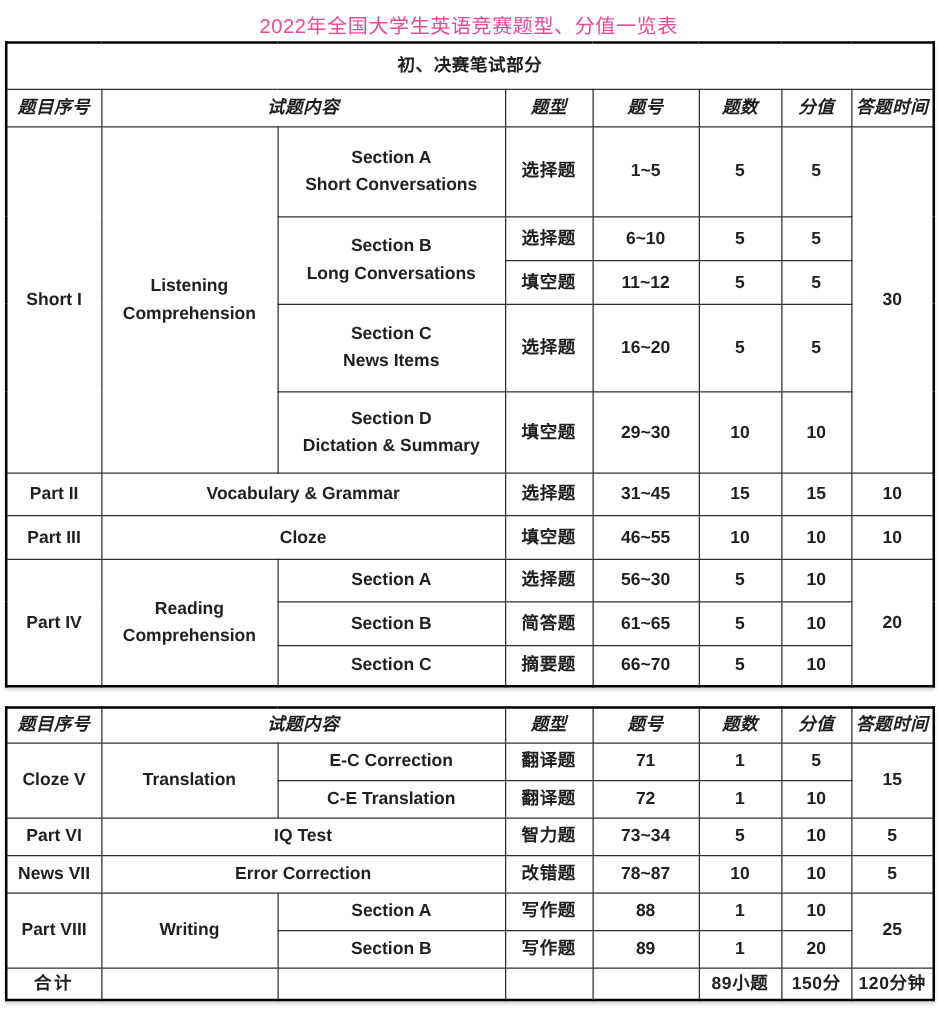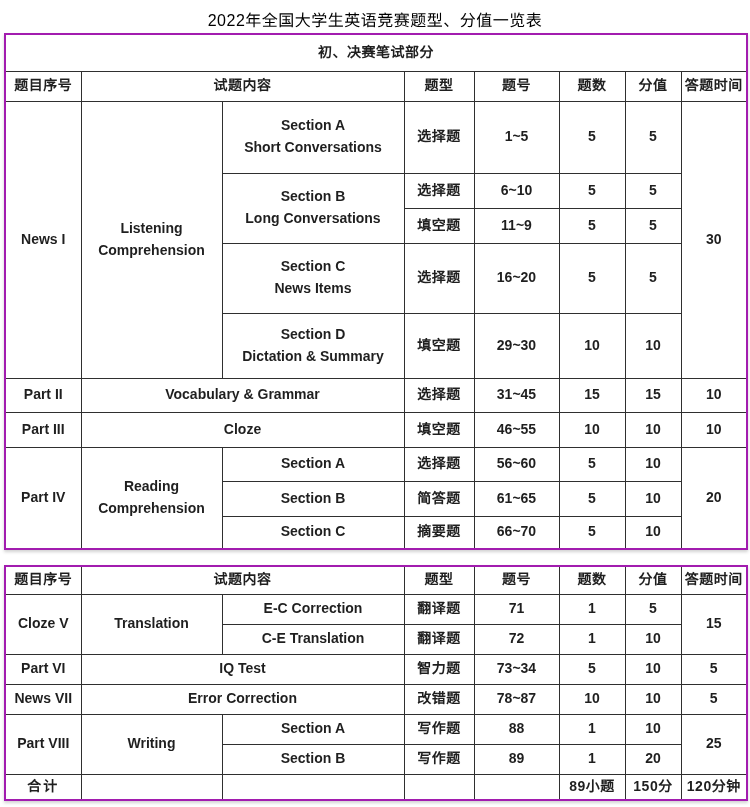--- a/index.html
+++ b/index.html
@@ -5,38 +5,38 @@
   html,body { margin:0; padding:0; background:#ffffff; }
   body {
     width:750px; height:807px; overflow:hidden;
     font-family:"Liberation Sans","DejaVu Sans",sans-serif;
     color:#1f1f1f;
     -webkit-font-smoothing:antialiased;
   }
   .page-title {
     margin:0; padding-top:7px; height:26px;
     text-align:center; font-size:16px; font-weight:400;
-    color:#000000; letter-spacing:0.5px;
+    color:#ec4899; letter-spacing:0.5px;
   }
   table.exam {
     border-collapse:collapse; table-layout:fixed;
     width:742px; margin-left:4px;
-    border:2px solid #a21caf;
+    border:2px solid #000000;
     box-shadow:0 2px 3px rgba(0,0,0,0.18);
     background:#fff;
   }
   table.exam td, table.exam th {
     border:1px solid #2f2f2f;
     text-align:center; vertical-align:middle;
     padding:1px 2px; overflow:hidden;
     font-size:14px; font-weight:600;
     white-space:pre-line; line-height:1.55;
   }
   td.caption { font-size:16px; font-weight:700; letter-spacing:1px; }
-  th { font-size:15px; font-weight:700; letter-spacing:0.5px; }
+  th { font-size:15px; font-weight:700; letter-spacing:0.5px;font-style:italic; }
   td.cjk { letter-spacing:0.5px; }
   td.total-label { font-size:15px; font-weight:700; letter-spacing:2px; }
   
   tr.h37{height:37px} tr.h30{height:30px} tr.h72{height:72px}
   tr.h35{height:35px} tr.h70{height:70px} tr.h65{height:65px}
   tr.h34{height:34px} tr.h33{height:33px} tr.h28{height:28px}
   tr.h29{height:30px} tr.h26{height:26px}
   .gap { height:15px; }
 </style>
 </head>
@@ -63,42 +63,42 @@
     <th class="cjk">题目序号</th>
     <th class="cjk" colspan="2">试题内容</th>
     <th class="cjk">题型</th>
     <th class="cjk">题号</th>
     <th class="cjk">题数</th>
     <th class="cjk">分值</th>
     <th class="cjk">答题时间</th>
   </tr>
 
   <tr class="h72">
-    <td rowspan="5">News I</td>
+    <td rowspan="5">Short I</td>
     <td rowspan="5">Listening
 Comprehension</td>
     <td>Section A
 Short Conversations</td>
     <td class="cjk">选择题</td>
     <td>1~5</td>
     <td>5</td>
     <td>5</td>
     <td rowspan="5">30</td>
   </tr>
   <tr class="h35">
     <td rowspan="2">Section B
 Long Conversations</td>
     <td class="cjk">选择题</td>
     <td>6~10</td>
     <td>5</td>
     <td>5</td>
   </tr>
   <tr class="h35">
     <td class="cjk">填空题</td>
-    <td>11~9</td>
+    <td>11~12</td>
     <td>5</td>
     <td>5</td>
   </tr>
   <tr class="h70">
     <td>Section C
 News Items</td>
     <td class="cjk">选择题</td>
     <td>16~20</td>
     <td>5</td>
     <td>5</td>
@@ -131,21 +131,21 @@
     <td>10</td>
     <td>10</td>
   </tr>
 
   <tr class="h34">
     <td rowspan="3">Part IV</td>
     <td rowspan="3">Reading
 Comprehension</td>
     <td>Section A</td>
     <td class="cjk">选择题</td>
-    <td>56~60</td>
+    <td>56~30</td>
     <td>5</td>
     <td>10</td>
     <td rowspan="3">20</td>
   </tr>
   <tr class="h35">
     <td>Section B</td>
     <td class="cjk">简答题</td>
     <td>61~65</td>
     <td>5</td>
     <td>10</td>

